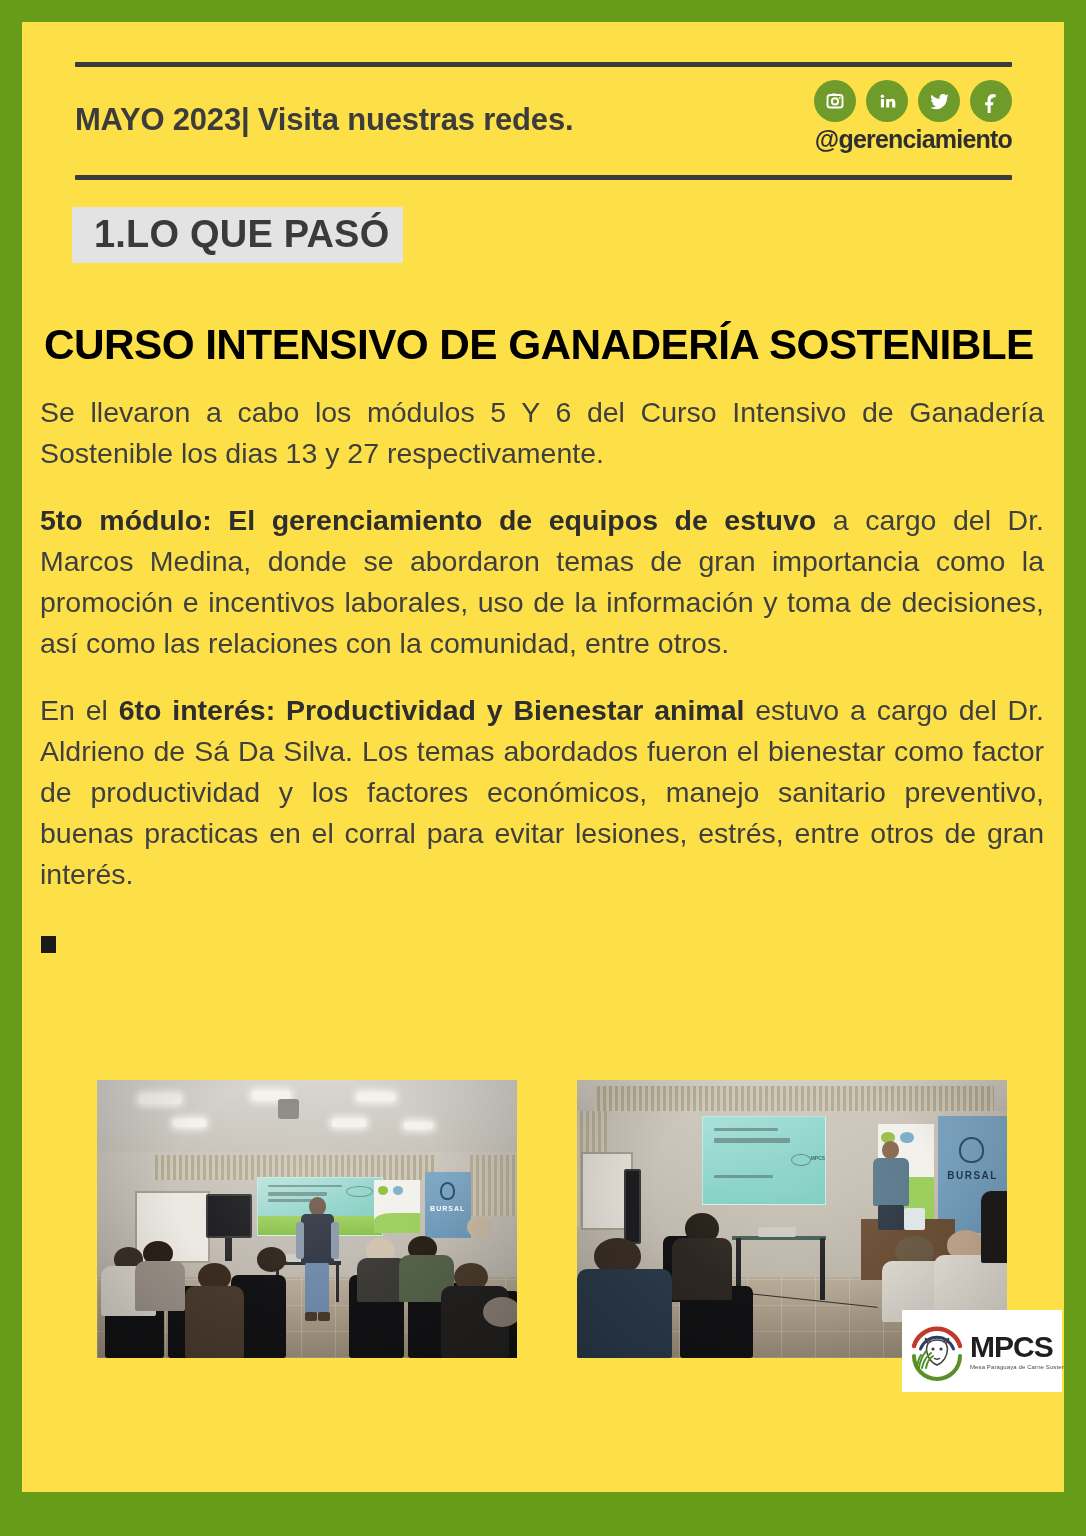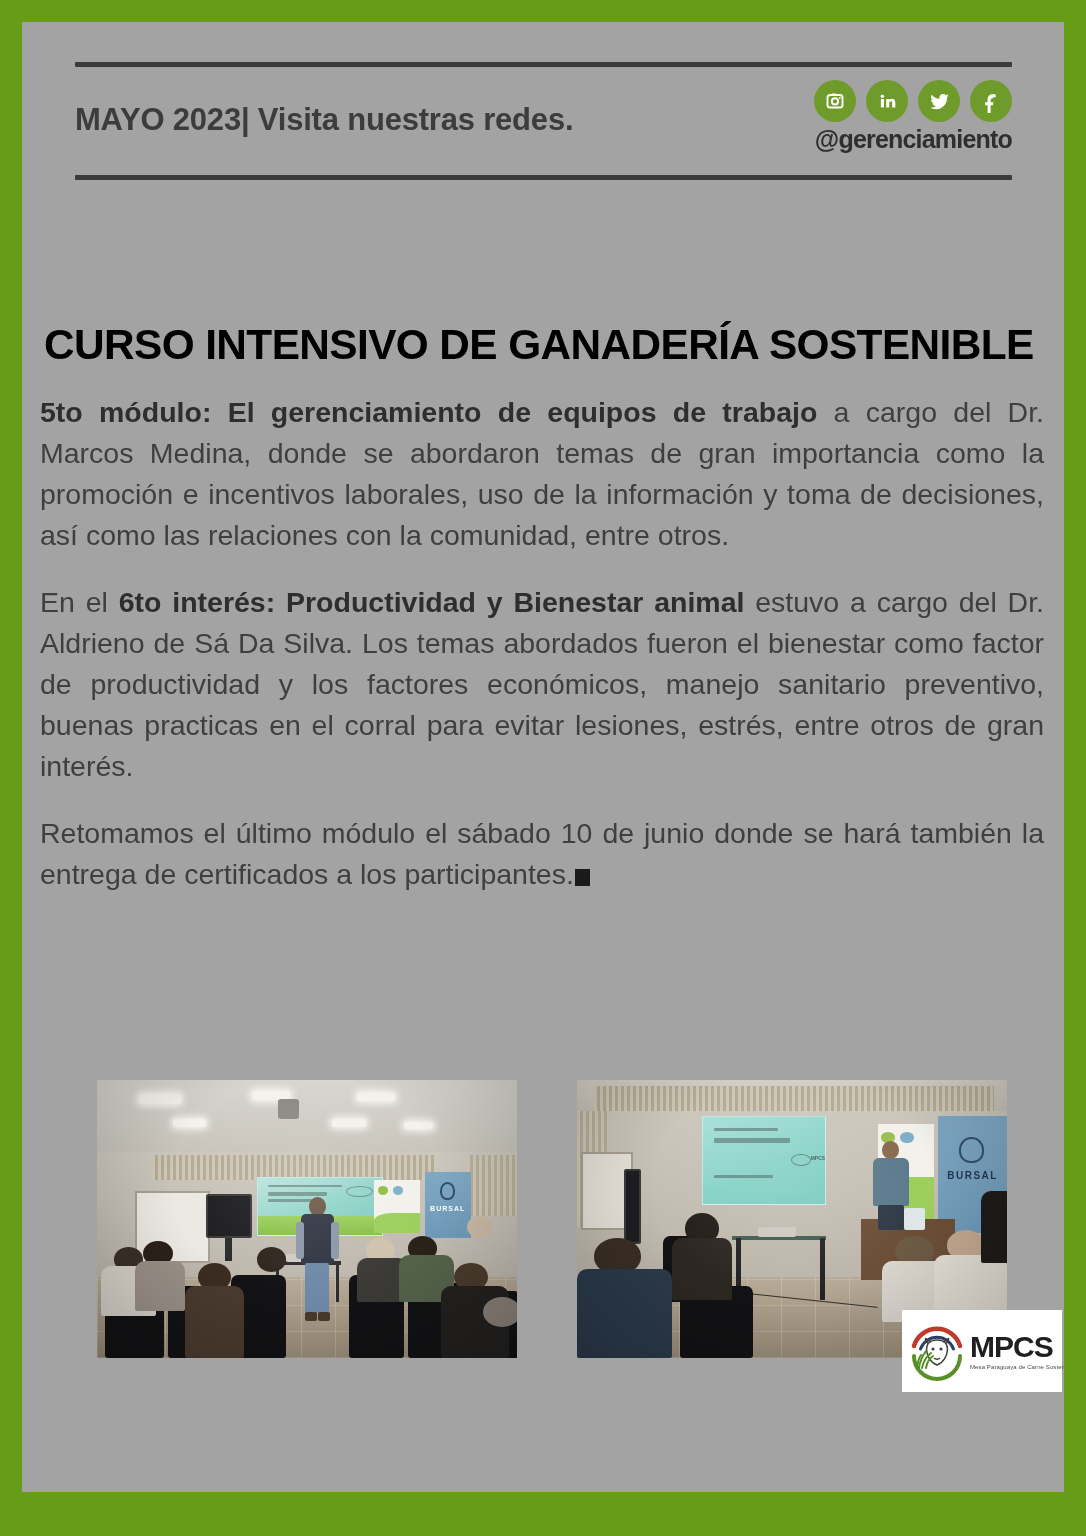--- a/index.html
+++ b/index.html
@@ -16,21 +16,21 @@
     position: relative;
   }
 
   
   .page {
     position: absolute;
     left: 22px;
     top: 22px;
     width: 1042px;
     height: 1470px;
-    background: #a3a3a3;
+    background: #fde047;
     overflow: hidden;
   }
 
   
   .header {
     position: absolute;
     left: 53px;
     top: 40px;
     width: 937px;
     height: 118px;
@@ -334,27 +334,29 @@
           <svg width="24" height="24" viewBox="0 0 24 24" aria-hidden="true">
             <path d="M14.6 8.3h2.1V5.5c-0.36-0.05-1.6-0.16-3.04-0.16-3.01 0-5.07 1.89-5.07 5.37v2.45H6.1v3.14h2.49v7.9h3.06v-7.9h2.39l0.38-3.14h-2.77V11c0-0.91 0.25-1.53 1.56-1.53z" fill="#ffffff"></path>
           </svg>
         </div>
 
       </div>
       <div class="social-handle">@gerenciamiento</div>
     </div>
   </div>
 
+  <div class="section-tag">1.LO QUE PASÓ</div>
 
   <div class="headline">CURSO INTENSIVO DE GANADERÍA SOSTENIBLE</div>
 
   <div class="body-copy" id="body-copy">
-      <p><b>5to módulo: El  gerenciamiento de equipos de trabajo</b><span> a cargo del Dr. Marcos Medina, donde se abordaron temas de gran importancia como la promoción e incentivos laborales, uso de la información y toma de decisiones, así como las relaciones con la comunidad, entre otros.</span></p>
+      <p><span>Se llevaron a cabo los módulos 5 Y 6 del Curso Intensivo de Ganadería Sostenible los dias 13 y 27 respectivamente.</span></p>
+      <p><b>5to módulo: El  gerenciamiento de equipos de estuvo</b><span> a cargo del Dr. Marcos Medina, donde se abordaron temas de gran importancia como la promoción e incentivos laborales, uso de la información y toma de decisiones, así como las relaciones con la comunidad, entre otros.</span></p>
       <p><span>En el </span><b>6to interés: Productividad  y Bienestar animal</b><span> estuvo a cargo del Dr. Aldrieno de Sá Da Silva. Los temas abordados fueron el bienestar como factor de productividad y los factores económicos, manejo sanitario preventivo, buenas practicas en el corral para evitar lesiones, estrés, entre otros de gran interés.</span></p>
-      <p><span>Retomamos el último módulo el sábado 10 de junio donde se hará también la entrega de certificados a los participantes.</span><span class="endmark"></span></p>
+      <p><span class="endmark"></span></p>
     </div>
 
   <div class="photo photo-left">
     <div class="ceiling"></div>
     <div class="ceil-light" style="left:10%;top:5%;width:10%;height:3.5%;"></div>
     <div class="ceil-light" style="left:37%;top:4%;width:9%;height:3.2%;"></div>
     <div class="ceil-light" style="left:62%;top:4.5%;width:9%;height:3.2%;"></div>
     <div class="ceil-light" style="left:18%;top:14%;width:8%;height:3%;"></div>
     <div class="ceil-light" style="left:56%;top:14%;width:8%;height:3%;"></div>
     <div class="ceil-light" style="left:73%;top:15%;width:7%;height:2.8%;"></div>

